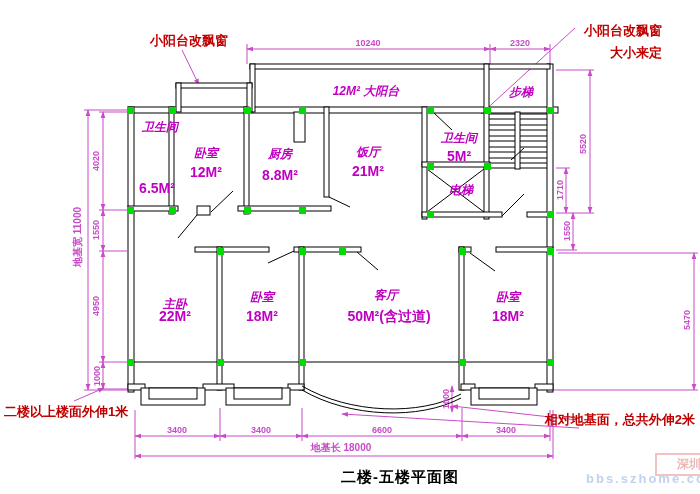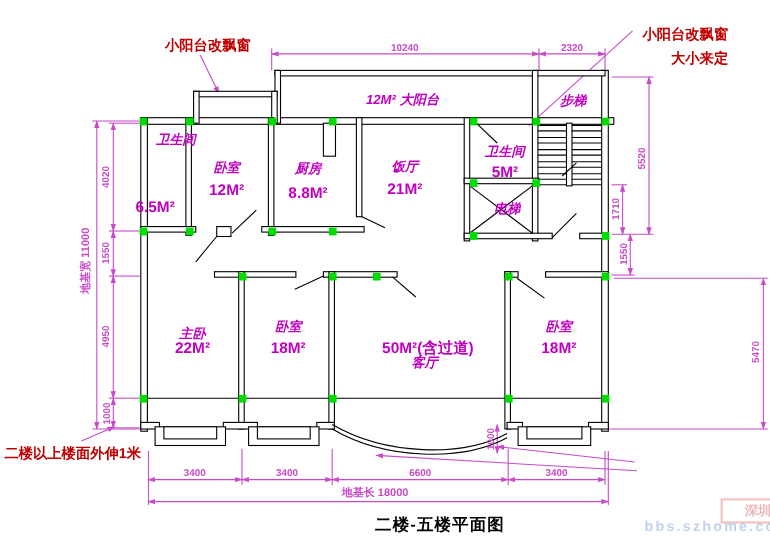--- a/index.html
+++ b/index.html
@@ -217,21 +217,21 @@
   <div class="txt rot dim" style="left:687px;top:320px;">5470</div>
   <div class="txt rot dim" style="left:446px;top:399px;">1000</div>
 
   <div class="txt ctr dim" style="left:177px;top:430px;">3400</div>
   <div class="txt ctr dim" style="left:261px;top:430px;">3400</div>
   <div class="txt ctr dim" style="left:382px;top:430px;">6600</div>
   <div class="txt ctr dim" style="left:506px;top:430px;">3400</div>
   <div class="txt ctr dim-big" style="left:341px;top:448px;">地基长 18000</div>
 
   <div class="txt room vert-room" style="left:142px;top:119px;">卫生间</div>
-  <div class="txt ctr area" style="left:141px;top:188px;">6.5M²</div>
+  <div class="txt ctr area" style="left:157px;top:188px;">6.5M²</div>
 
   <div class="txt ctr room" style="left:206px;top:153px;">卧室</div>
   <div class="txt ctr area" style="left:206px;top:172px;">12M²</div>
 
   <div class="txt ctr room" style="left:280px;top:154px;">厨房</div>
   <div class="txt ctr area" style="left:280px;top:175px;">8.8M²</div>
 
   <div class="txt ctr room" style="left:368px;top:152px;">饭厅</div>
   <div class="txt ctr area" style="left:368px;top:171px;">21M²</div>
 
@@ -242,36 +242,37 @@
   <div class="txt ctr area" style="left:459px;top:156px;">5M²</div>
 
   <div class="txt ctr room" style="left:461px;top:190px;">电梯</div>
 
   <div class="txt ctr room" style="left:175px;top:304px;">主卧</div>
   <div class="txt ctr area" style="left:175px;top:316px;">22M²</div>
 
   <div class="txt ctr room" style="left:262px;top:297px;">卧室</div>
   <div class="txt ctr area" style="left:262px;top:316px;">18M²</div>
 
-  <div class="txt ctr room" style="left:386px;top:295px;margin-top:35px;">客厅</div>
+  <div class="txt ctr room" style="left:386px;top:295px;">客厅</div>
   <div class="txt ctr area" style="left:389px;top:317px;">50M²(含过道)</div>
 
   <div class="txt ctr room" style="left:508px;top:297px;">卧室</div>
   <div class="txt ctr area" style="left:508px;top:316px;">18M²</div>
 
   <div class="txt red" style="left:150px;top:32px;">小阳台改飘窗</div>
 
   <div class="txt red red-block" style="right:38px;top:20px;">
     <div>小阳台改飘窗</div>
     <div>大小来定</div>
   </div>
 
   <div class="txt red" style="left:4px;top:403px;">二楼以上楼面外伸1米</div>
 
   <div class="txt red red-block" style="right:5px;top:409px;">
+    <div>相对地基面，总共外伸2米</div>
   </div>
 
   <div class="txt ctr title" style="left:353px;top:477px;">二楼-五楼平面图</div>
 
   <div class="txt wm-badge" style="left:655px;top:453px;">深圳</div>
   <div class="txt wm-site" style="left:586px;top:471px;">bbs.szhome.com</div>
 
 </div>
 
 </body></html>

